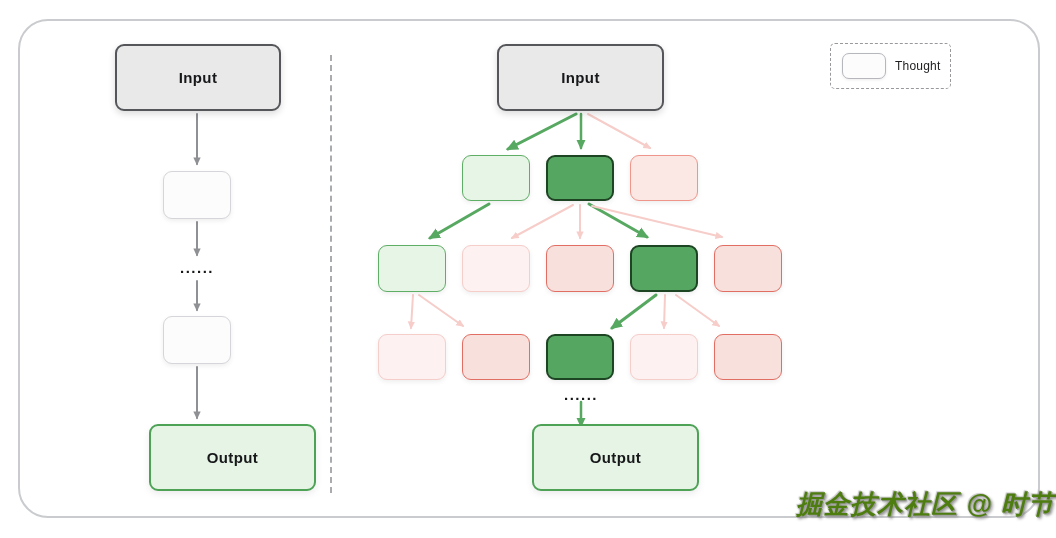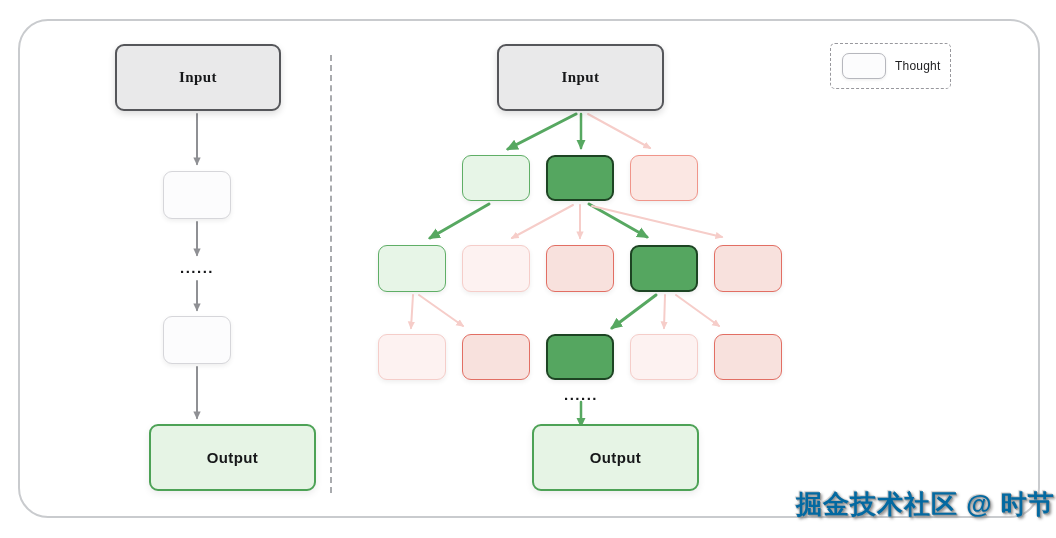--- a/index.html
+++ b/index.html
@@ -24,21 +24,21 @@
   .kind-light_green  { background:var(--light-green-fill);  border:1.5px solid var(--light-green-border); }
   .kind-dark_green   { background:var(--dark-green-fill);   border:2px solid var(--dark-green-border); }
   .kind-pink_light   { background:var(--pink-light-fill);   border:1.5px solid var(--pink-light-border); }
   .kind-pink_mid     { background:var(--pink-mid-fill);     border:1.5px solid var(--pink-mid-border); }
   .kind-pink_strong  { background:var(--pink-strong-fill);  border:1.5px solid var(--pink-strong-border); }
   .bigbox {
     position:absolute; display:flex; align-items:center; justify-content:center;
     border-radius:9px; box-sizing:border-box; font-size:15px; font-weight:600;
     color:#17181a; letter-spacing:0.4px;
   }
-  .input-style  { background:var(--grey-box-fill); border:2px solid var(--grey-box-border); box-shadow:0 3px 7px rgba(0,0,0,0.14);font-family:Liberation Serif, serif; }
+  .input-style  { background:var(--grey-box-fill); border:2px solid var(--grey-box-border); box-shadow:0 3px 7px rgba(0,0,0,0.14); }
   .output-style { background:var(--output-fill);  border:2px solid var(--output-border);  box-shadow:0 3px 7px rgba(0,0,0,0.08);margin-left:35px; }
   .pos-left-input   { left:115px; top:44px;  width:166px; height:67px; }
   .pos-left-output  { left:114px; top:424px; width:167px; height:67px; }
   .pos-right-input  { left:497px; top:44px;  width:167px; height:67px; }
   .pos-right-output { left:497px; top:424px; width:167px; height:67px; }
   .dots {
     position:absolute; transform:translateX(-50%); color:#17181a;
     font-size:15px; font-weight:800; letter-spacing:1.5px; line-height:10px;
   }
   .legend {
@@ -47,22 +47,23 @@
     display:flex; align-items:center; gap:9px; box-sizing:border-box; padding-left:11px;
   }
   .legend-sample {
     width:44px; height:26px; border-radius:7px; box-sizing:border-box;
     background:var(--plain-fill); border:1.5px solid #b6b7bd;
     box-shadow:0 1px 3px rgba(0,0,0,0.08);
   }
   .legend-label { font-size:12px; color:#1d1d1f; letter-spacing:0.2px;text-align:center; }
   .watermark {
     position:absolute; left:796px; top:487px; width:260px;
-    font-size:26px; font-weight:700; letter-spacing:1px; color:#0369a1; white-space:nowrap;
+    font-size:26px; font-weight:700; letter-spacing:1px; color:#4d7c0f; white-space:nowrap;
     text-shadow:-1px -1px 1px rgba(150,150,150,0.55), 1px 1px 0 #9a9a9a, 2px 2px 3px rgba(110,110,110,0.8);
+    font-style:italic;
   }
 </style>
 </head>
 <body>
 
 <div class="canvas">
 
   <div class="frame"></div>
 
   <svg id="arrow-layer" viewBox="0 0 1056 538" xmlns="http://www.w3.org/2000/svg">

